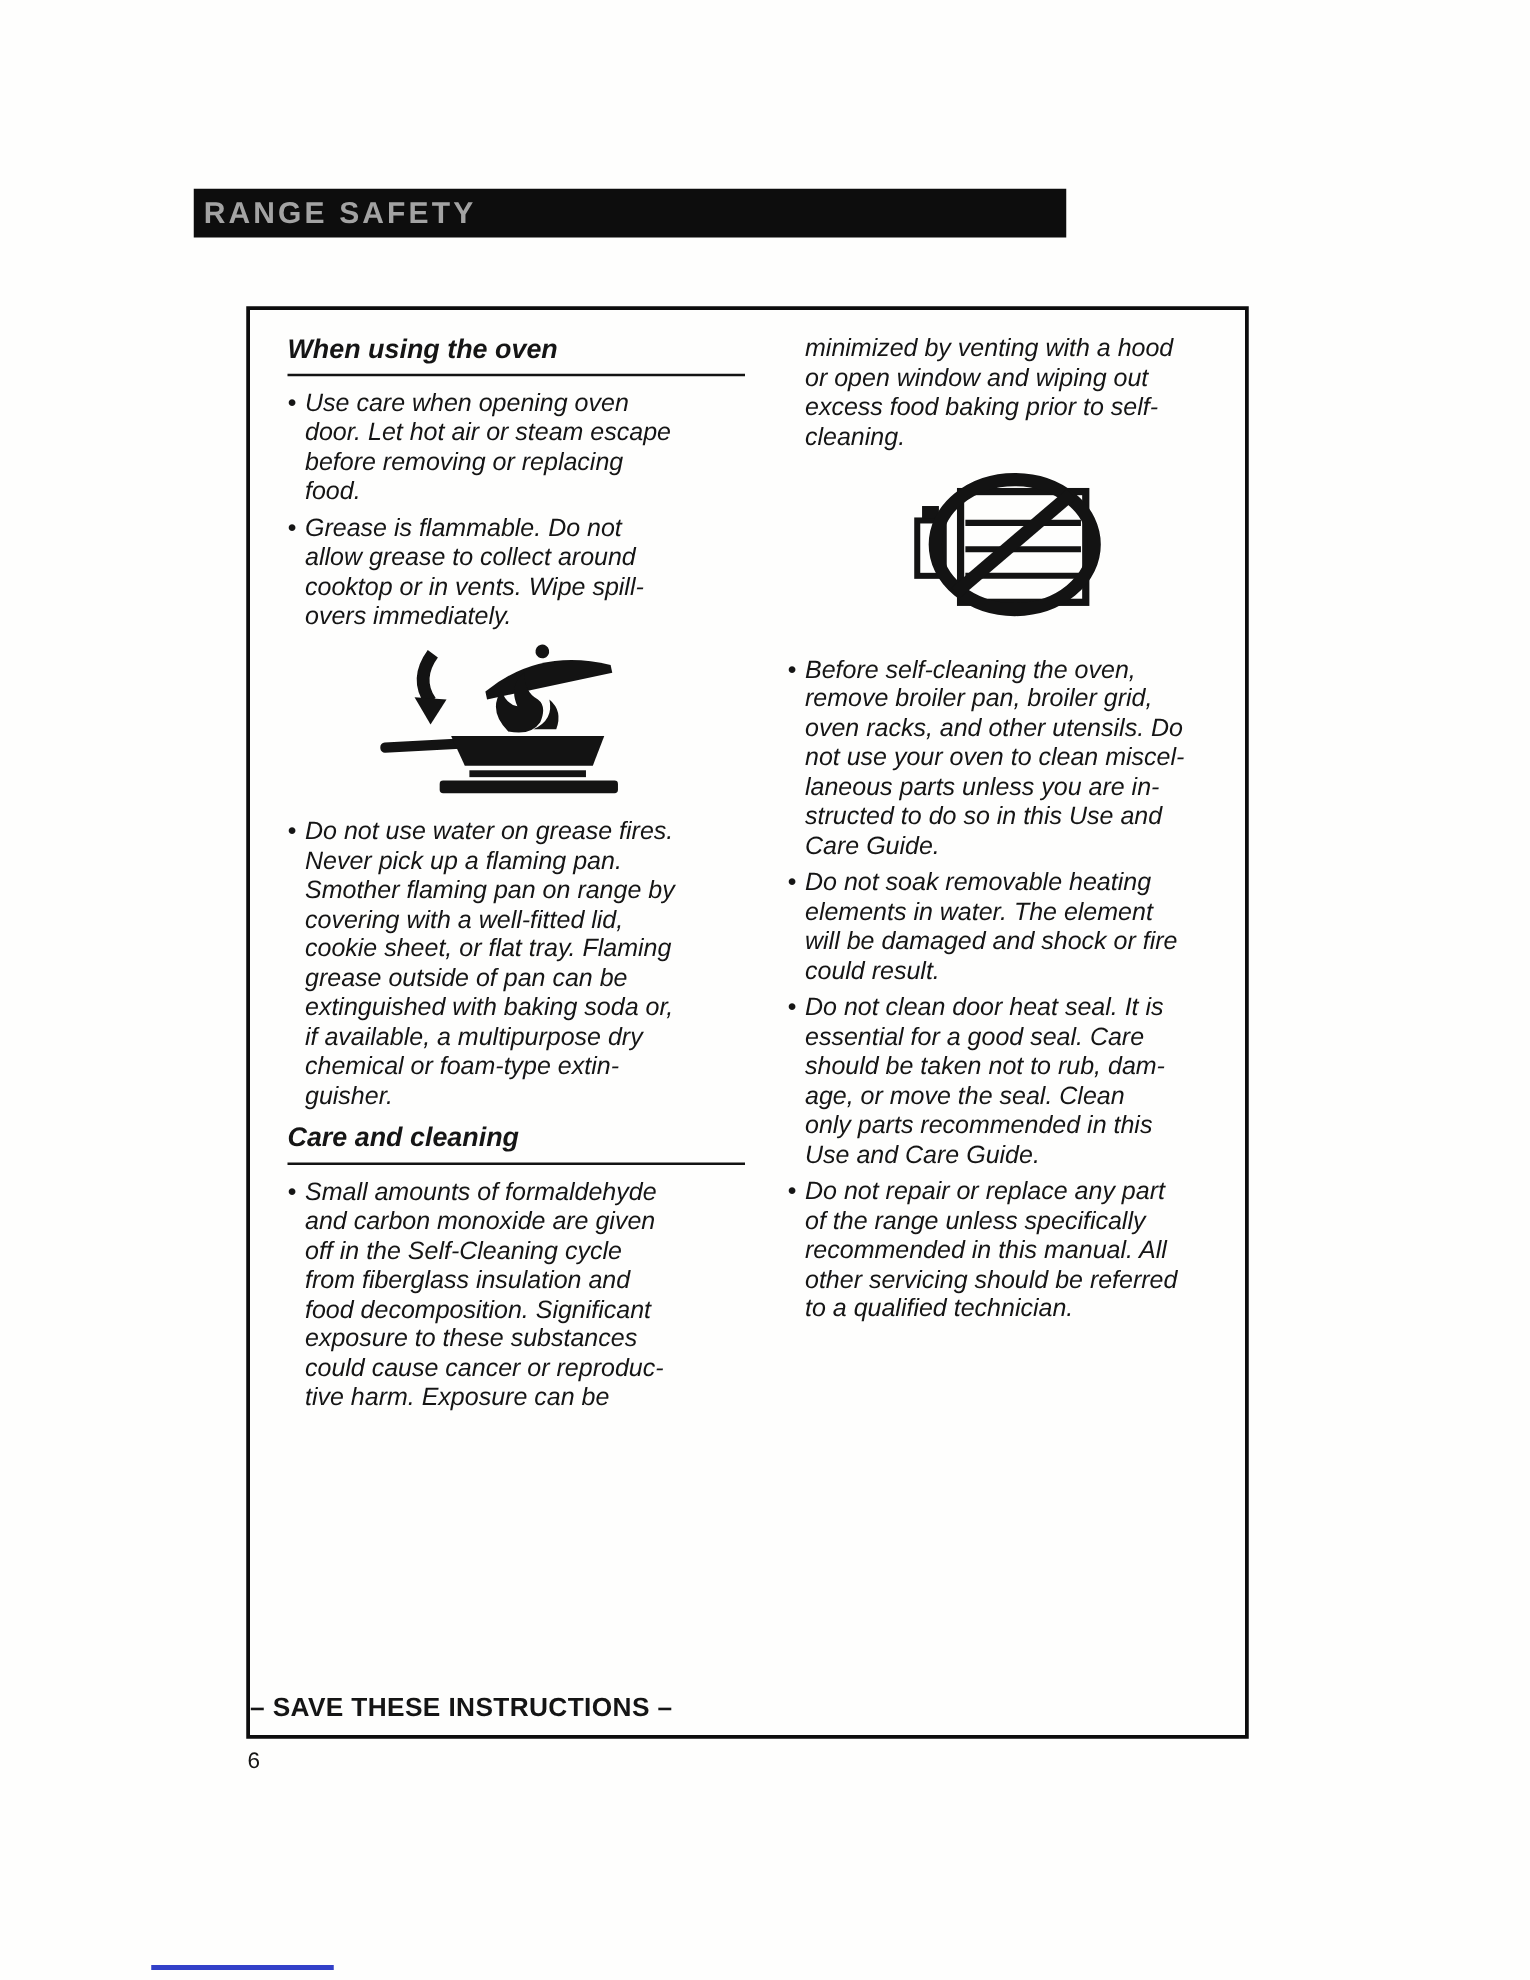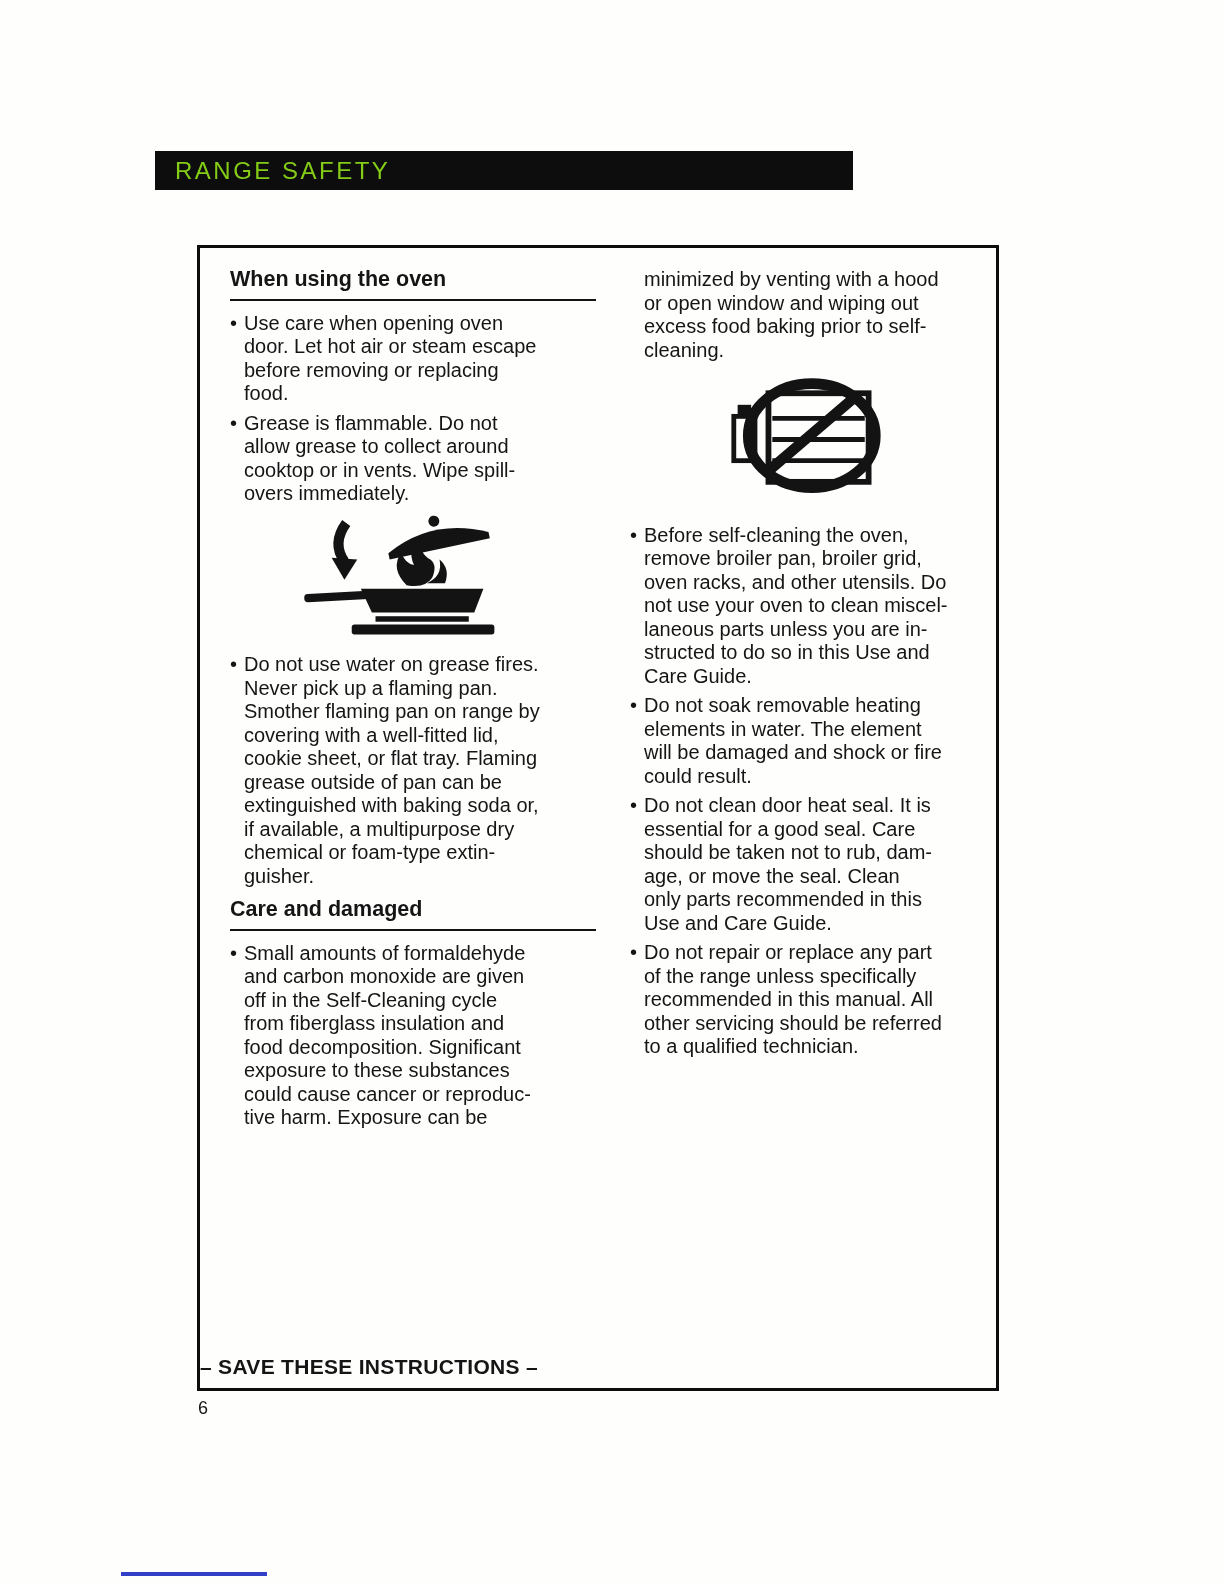--- a/index.html
+++ b/index.html
@@ -12,33 +12,33 @@
   }
   .page { position: absolute; inset: 0; background: #fefefd; }
 
   .header-bar {
     position: absolute; left: 155px; top: 151px;
     width: 698px; height: 39px;
     background: #0d0d0d;
     display: flex; align-items: center;
   }
   .header-title {
-    color: #84cc16; font-weight: 400; font-size: 24px;
-    letter-spacing: 2.5px; padding-left: 20px;
+    color: #a3a3a3; font-weight: 700; font-size: 24px;
+    letter-spacing: 2.5px; padding-left: 8px;
   }
 
   .content-box {
     position: absolute; left: 197px; top: 245px;
     width: 802px; height: 1146px;
     border: 3.5px solid #0d0d0d;
     box-sizing: border-box;
     overflow: hidden;
   }
   .columns { display: flex; padding: 18px 14px 0 30px; gap: 34px; }
-  .col { font-size: 20px; line-height: 23.5px; }
+  .col { font-size: 20px; line-height: 23.5px; font-style: italic; }
   .col-left  { width: 366px; }
   .col-right { width: 352px; }
 
   .sec-heading {
     font-size: 21.5px; font-weight: 700;
     margin: 10px 0 11px 0; padding-bottom: 7px;
     border-bottom: 2.5px solid #131313;
   }
   .col .sec-heading:first-child { margin-top: 2px; }
 
@@ -109,21 +109,21 @@
 Never pick up a flaming pan.
 Smother flaming pan on range by
 covering with a well-fitted lid,
 cookie sheet, or flat tray. Flaming
 grease outside of pan can be
 extinguished with baking soda or,
 if available, a multipurpose dry
 chemical or foam-type extin-
 guisher.</span></p>
 
-        <h3 class="sec-heading">Care and damaged</h3>
+        <h3 class="sec-heading">Care and cleaning</h3>
         <p class="bullet"><span class="btxt">Small amounts of formaldehyde
 and carbon monoxide are given
 off in the Self-Cleaning cycle
 from fiberglass insulation and
 food decomposition. Significant
 exposure to these substances
 could cause cancer or reproduc-
 tive harm. Exposure can be</span></p>
       </div>
 

